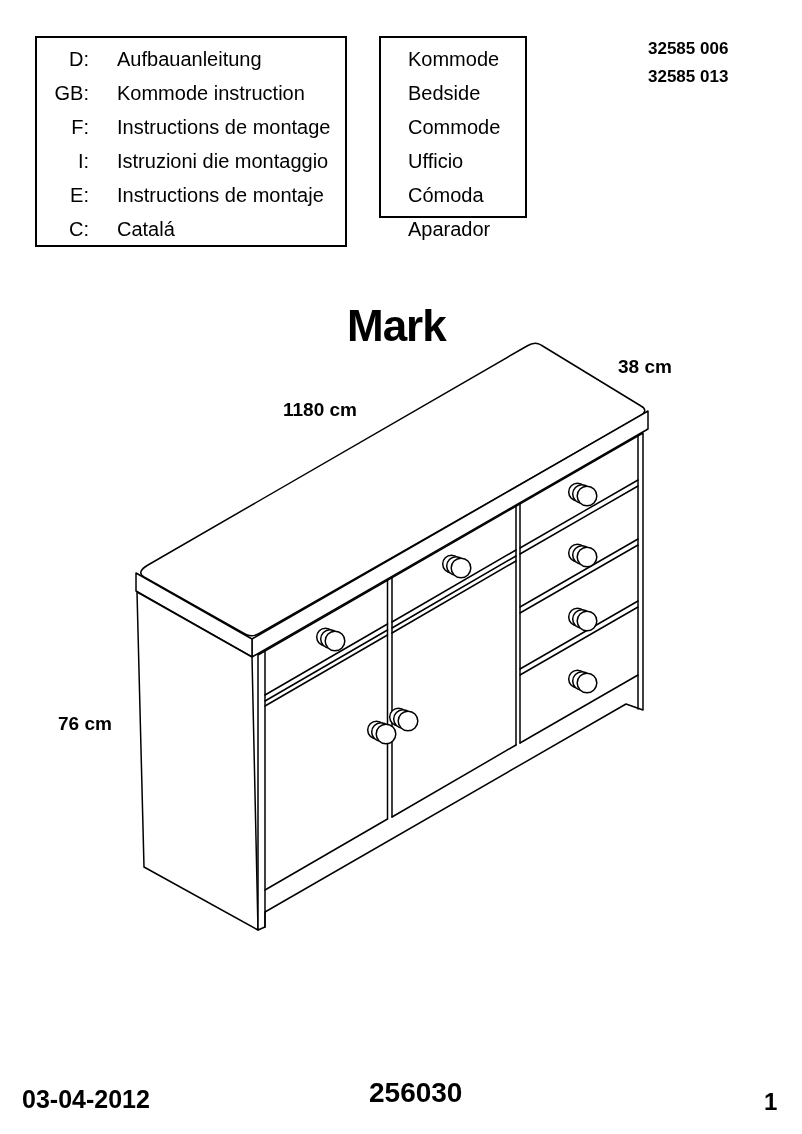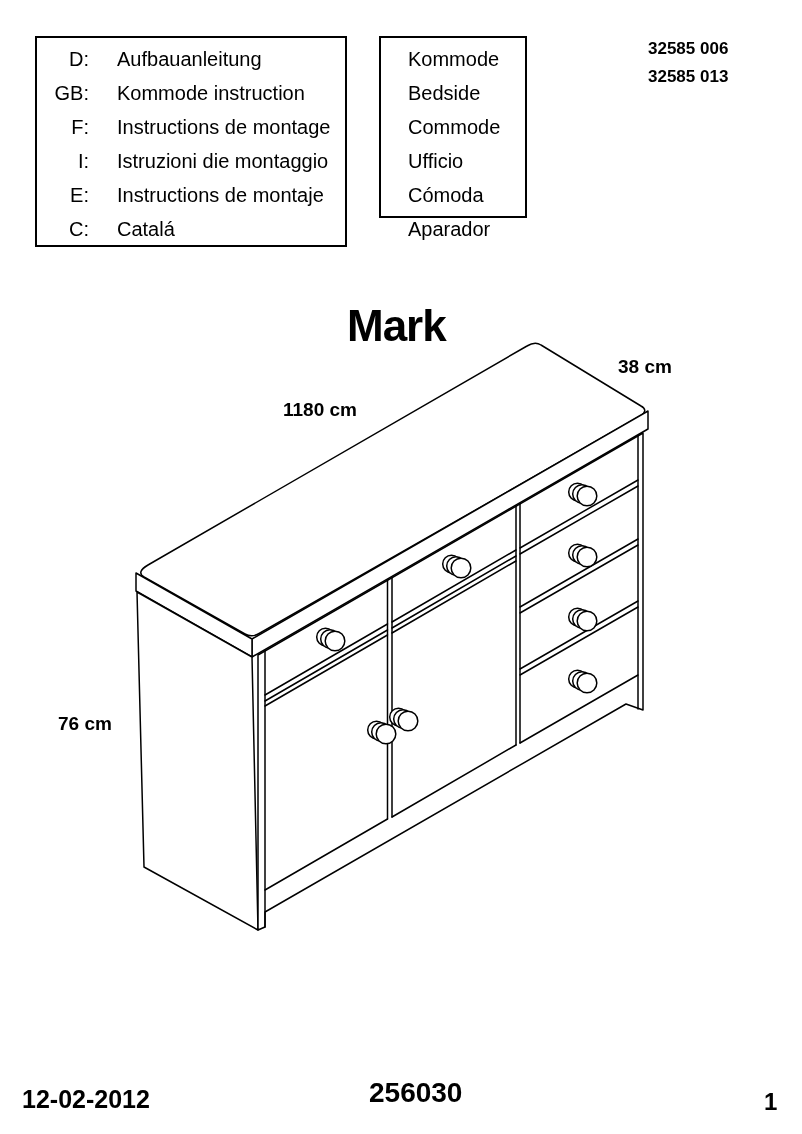--- a/index.html
+++ b/index.html
@@ -164,17 +164,17 @@
           <circle cx="403" cy="719" r="9.3"></circle>
           <circle cx="408" cy="721" r="9.8"></circle>
         </g>
     </g>
   </svg>
 
   <div class="dim-label dim-width">1180 cm</div>
   <div class="dim-label dim-depth">38 cm</div>
   <div class="dim-label dim-height">76 cm</div>
 
-  <div class="footer-date">12-02-2012</div>
+  <div class="footer-date">03-04-2012</div>
   <div class="footer-docnum">256030</div>
   <div class="footer-page">1</div>
 
 </div>
 
 </body></html>

